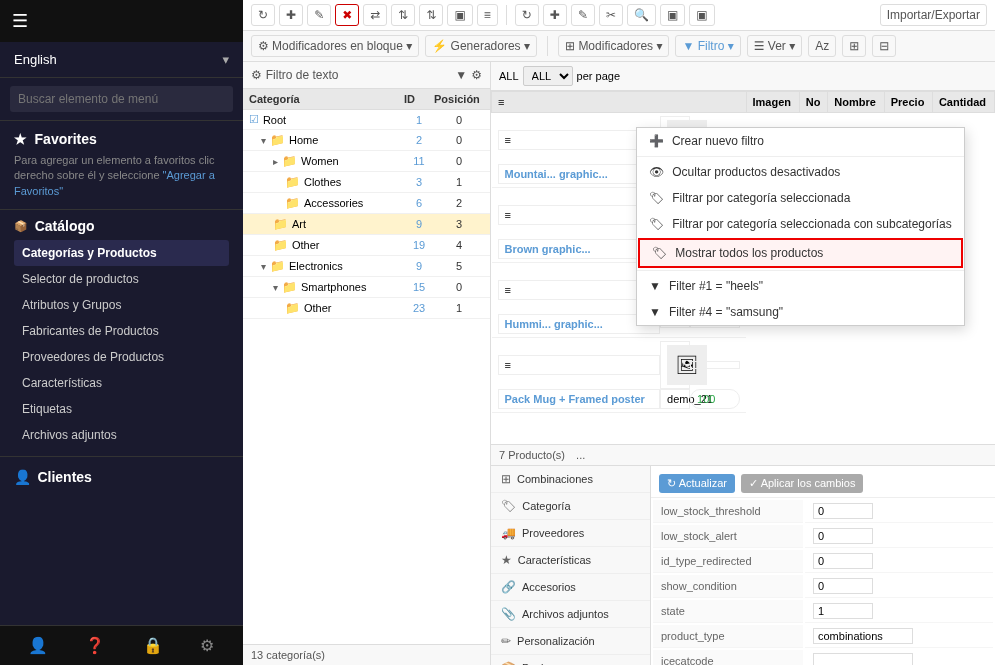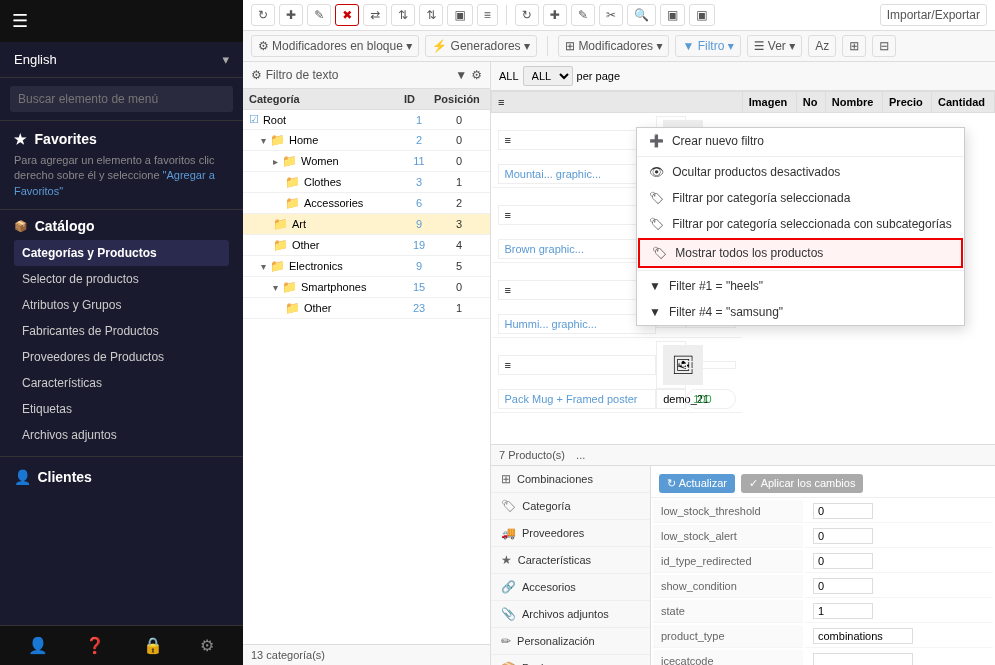--- a/index.html
+++ b/index.html
@@ -257,21 +257,21 @@
       border: 1px solid #ddd;
       text-align: left;
     }
     .products-table td {
       padding: 3px 6px;
       font-size: 11px;
       border: 1px solid #eee;
       vertical-align: middle;
     }
     .product-img { width: 40px; height: 40px; background: #eee; display: flex; align-items: center; justify-content: center; font-size: 18px; }
-    .product-link { color: #5b9bd5; text-decoration: none; }
+    .product-link { color: #5b9bd5; text-decoration: none; font-weight: bold; }
     .id-badge { color: #5b9bd5; }
 
     .products-footer {
       padding: 4px 8px;
       background: #f8f8f8;
       border-top: 1px solid #ddd;
       font-size: 11px;
       color: #555;
     }
 

